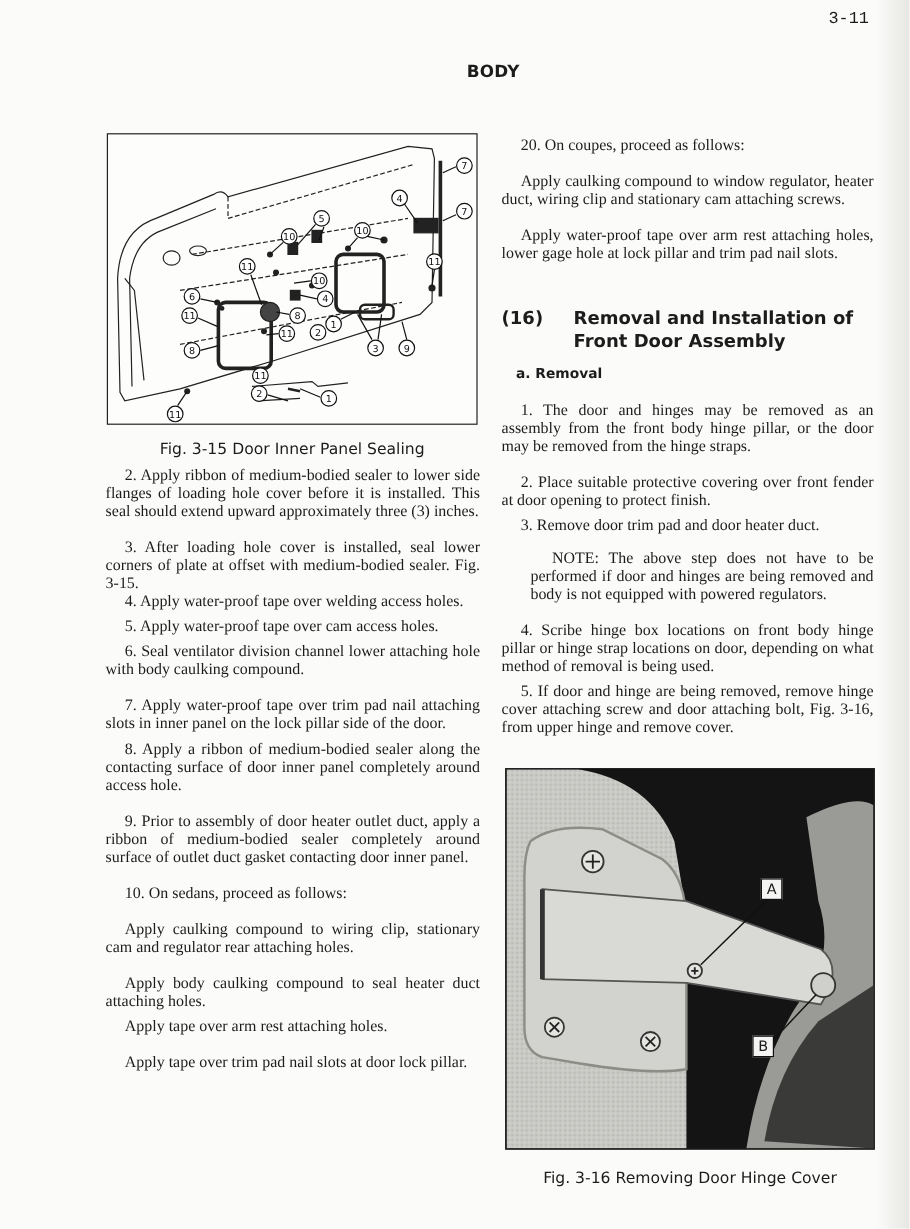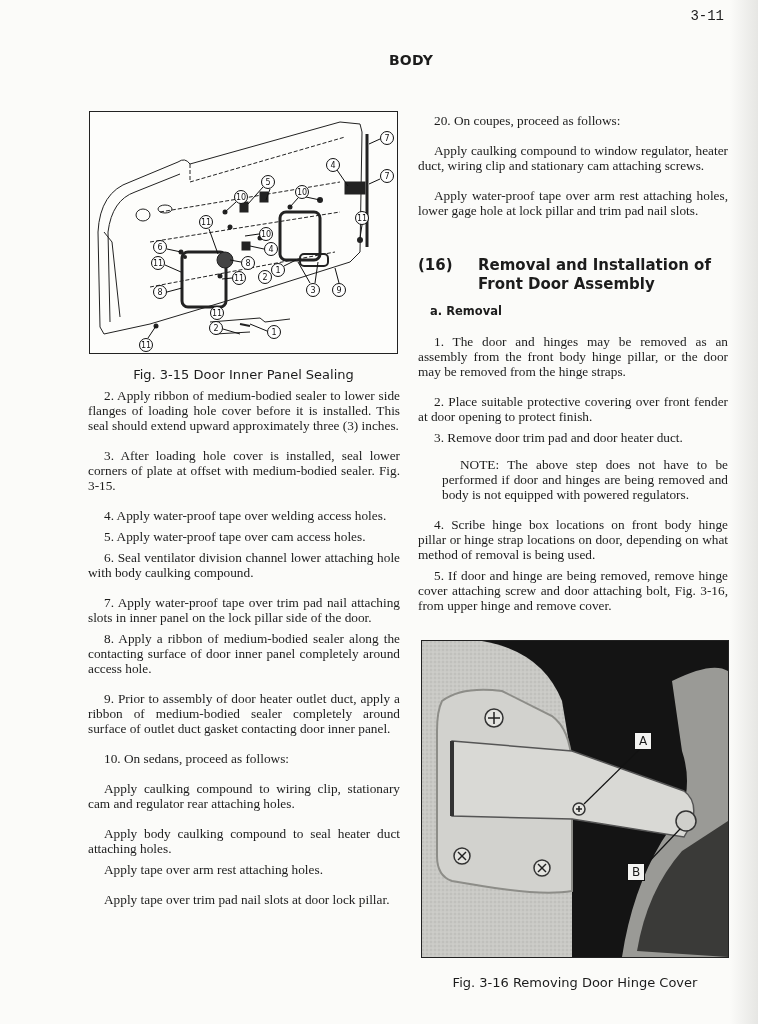--- a/index.html
+++ b/index.html
@@ -226,21 +226,21 @@
           <text x="56" y="236">11</text>
           <line x1="58" y1="226" x2="66" y2="214" stroke="#111"></line>
         </g>
     </g>
   </svg>
 </div>
 <div class="caption" style="left:89px; top:367px; width:309px;">Fig. 3-15  Door Inner Panel Sealing</div>
 
 <div class="col col-left" style="top:388px;">
   <p class="para" style="margin-bottom:15px;">2. Apply ribbon of medium-bodied sealer to lower side flanges of loading hole cover before it is installed. This seal should extend upward approximately three (3) inches.</p>
-  <p class="para" style="margin-bottom:15px;">3. After loading hole cover is installed, seal lower corners of plate at offset with medium-bodied sealer. Fig. 3-15.</p>
+  <p class="para" style="">3. After loading hole cover is installed, seal lower corners of plate at offset with medium-bodied sealer. Fig. 3-15.</p>
   <p class="para" style="margin-bottom:6px;">4. Apply water-proof tape over welding access holes.</p>
   <p class="para" style="margin-bottom:6px;">5. Apply water-proof tape over cam access holes.</p>
   <p class="para" style="margin-bottom:15px;">6. Seal ventilator division channel lower attaching hole with body caulking compound.</p>
   <p class="para" style="margin-bottom:6px;">7. Apply water-proof tape over trim pad nail attaching slots in inner panel on the lock pillar side of the door.</p>
   <p class="para" style="margin-bottom:15px;">8. Apply a ribbon of medium-bodied sealer along the contacting surface of door inner panel completely around access hole.</p>
   <p class="para" style="margin-bottom:15px;">9. Prior to assembly of door heater outlet duct, apply a ribbon of medium-bodied sealer completely around surface of outlet duct gasket contacting door inner panel.</p>
   <p class="para" style="margin-bottom:15px;">10. On sedans, proceed as follows:</p>
   <p class="para" style="margin-bottom:15px;">Apply caulking compound to wiring clip, stationary cam and regulator rear attaching holes.</p>
   <p class="para" style="margin-bottom:6px;">Apply body caulking compound to seal heater duct attaching holes.</p>
   <p class="para" style="margin-bottom:15px;">Apply tape over arm rest attaching holes.</p>

